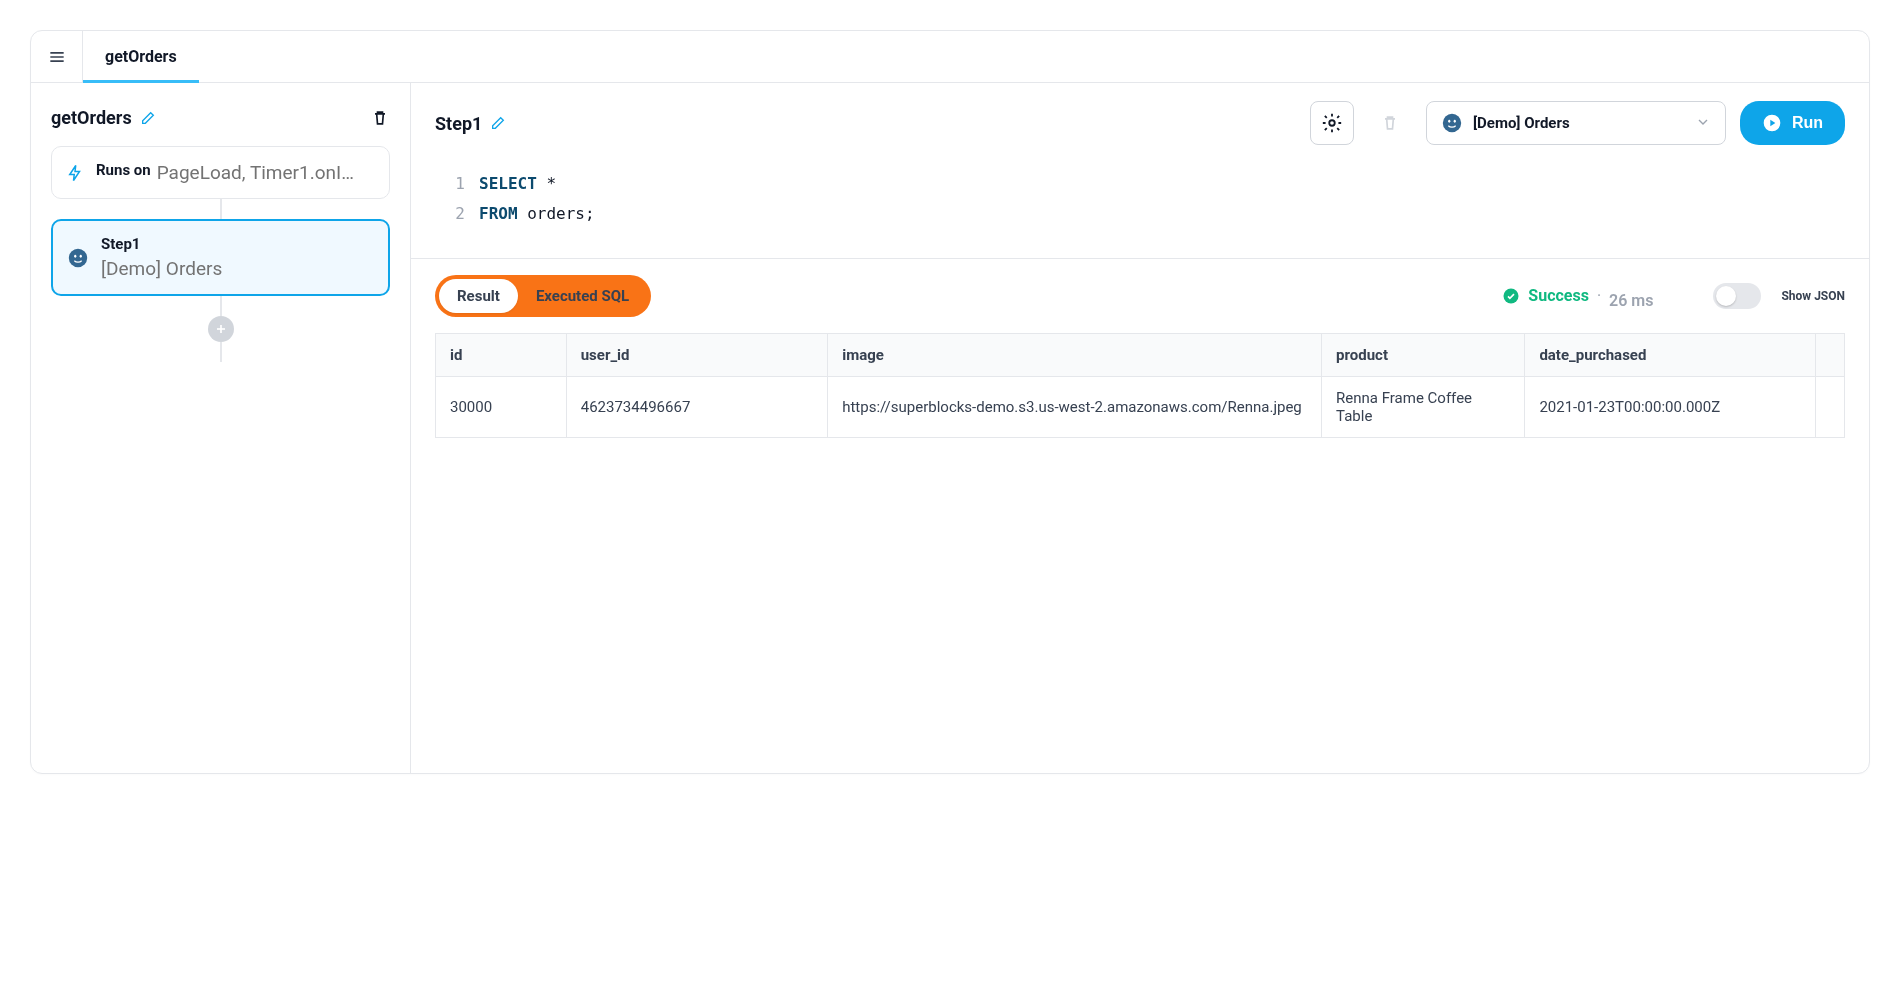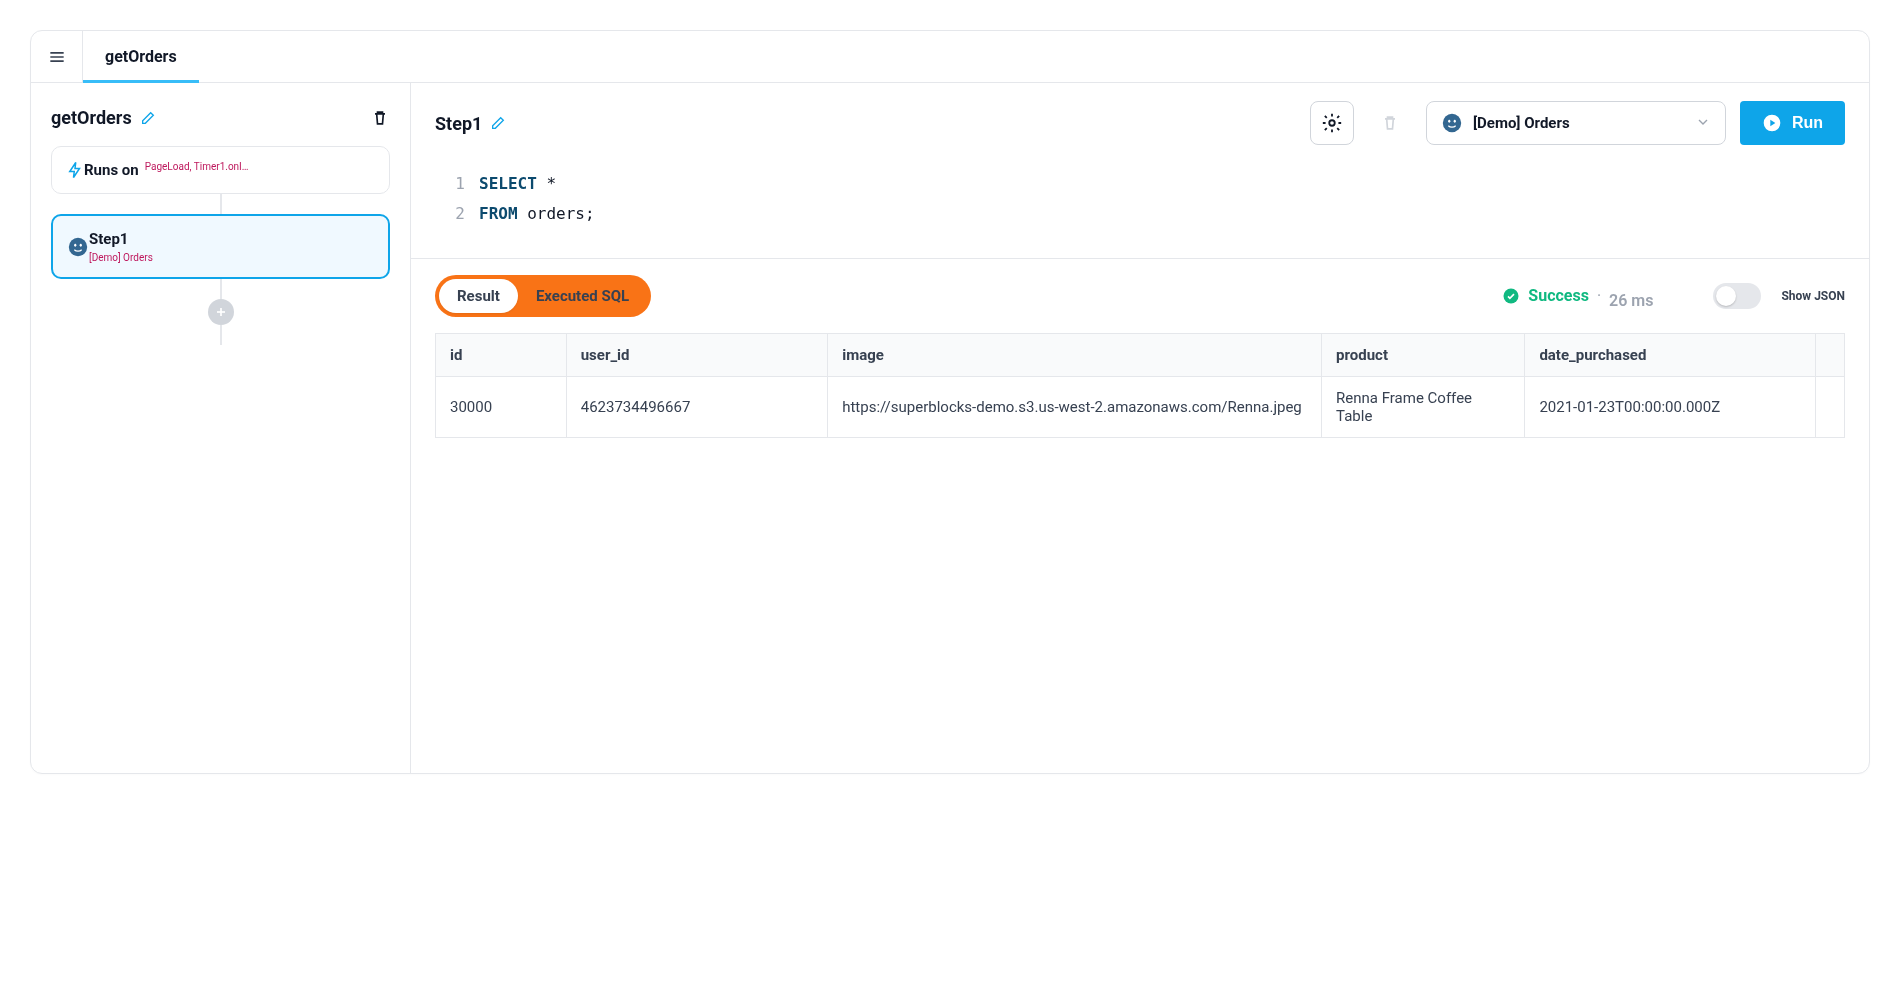--- a/index.html
+++ b/index.html
@@ -88,20 +88,21 @@
     flex-direction: column;
     align-items: stretch;
     position: relative;
   }
   .flow-card {
     border: 1px solid #e5e7eb;
     border-radius: 10px;
     padding: 14px 14px;
     display: flex;
     align-items: center;
+    gap: 12px;
     background: #fff;
   }
   .flow-card.active {
     border: 2px solid #0ea5e9;
     background: #f0f9ff;
   }
   .flow-conn {
     width: 2px;
     height: 20px;
     background: #e5e7eb;
@@ -119,22 +120,22 @@
     color: #fff;
     font-size: 16px;
     cursor: pointer;
   }
   .flow-label {
     font-weight: 700;
     color: #111827;
     font-size: 15px;
   }
   .flow-sub {
-    color: #be185d;
-    font-size: 10px;
+    color: #737373;
+    font-size: 19px;
     text-align: right;
   }
   .flow-text {
     display: flex;
     gap: 6px;
     flex-wrap: wrap;
     overflow: hidden;
     white-space: nowrap;
   }
   .step-texts { display:flex; flex-direction:column; gap:4px; }
@@ -181,21 +182,21 @@
     align-items:center;
     gap:10px;
     padding: 0 14px;
     cursor:pointer;
     background:#fff;
   }
   .ds-select .chev { margin-left:auto; color:#9ca3af; }
   .run-btn {
     height: 44px;
     padding: 0 22px;
-    border-radius: 4px;
+    border-radius: 19px;
     background: #0ea5e9;
     color: #fff;
     font-weight: 700;
     font-size: 16px;
     display:flex;
     align-items:center;
     gap:10px;
     cursor:pointer;
     border:none;
   }

